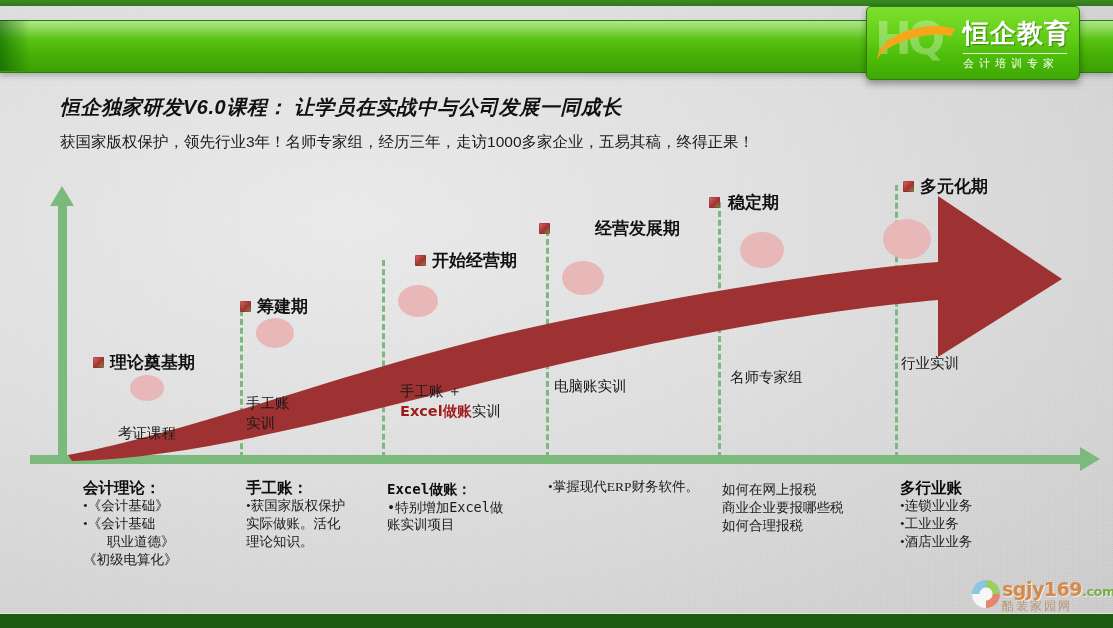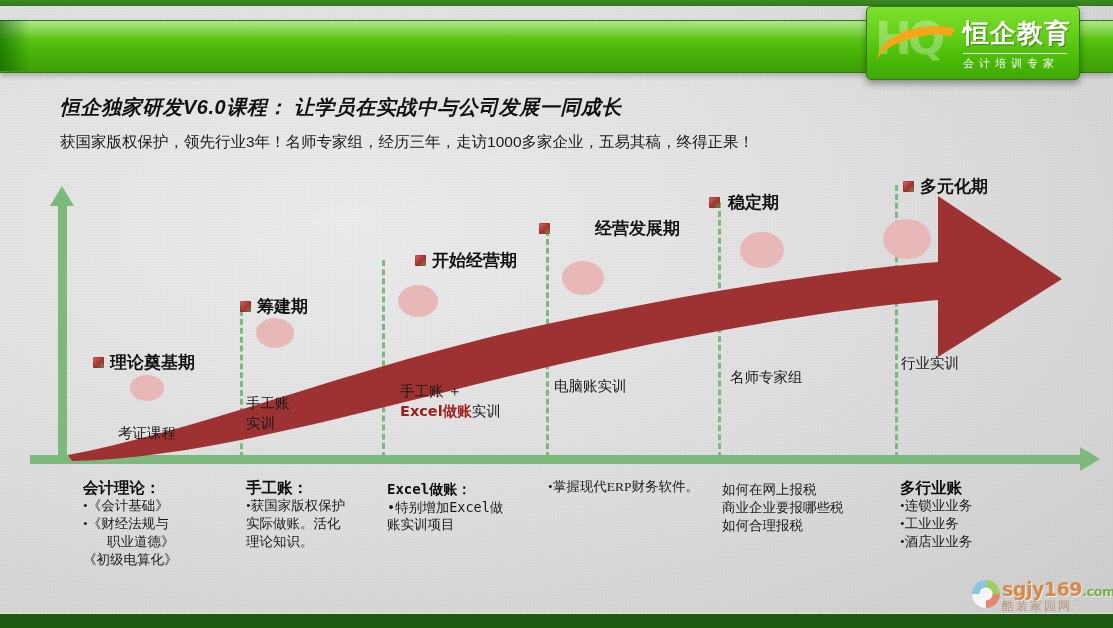--- a/index.html
+++ b/index.html
@@ -210,21 +210,21 @@
       </div>
       <div class="midlbl" style="left: 901px; top: 354px;">
         <div>行业实训</div>
       </div>
     </div>
 
   <div id="blocks">
       <div class="blk" style="left: 83px; top: 478px;">
         <div class="h">会计理论：</div>
         <div class="li">•《会计基础》</div>
-        <div class="li">•《财经法规与</div>
+        <div class="li">•《会计基础</div>
         <div class="li ind">职业道德》</div>
         <div class="li">《初级电算化》</div>
       </div>
       <div class="blk" style="left: 246px; top: 478px;">
         <div class="h">手工账：</div>
         <div class="li">•获国家版权保护</div>
         <div class="li">实际做账。活化</div>
         <div class="li">理论知识。</div>
       </div>
       <div class="blk" style="left: 387px; top: 481px;">

